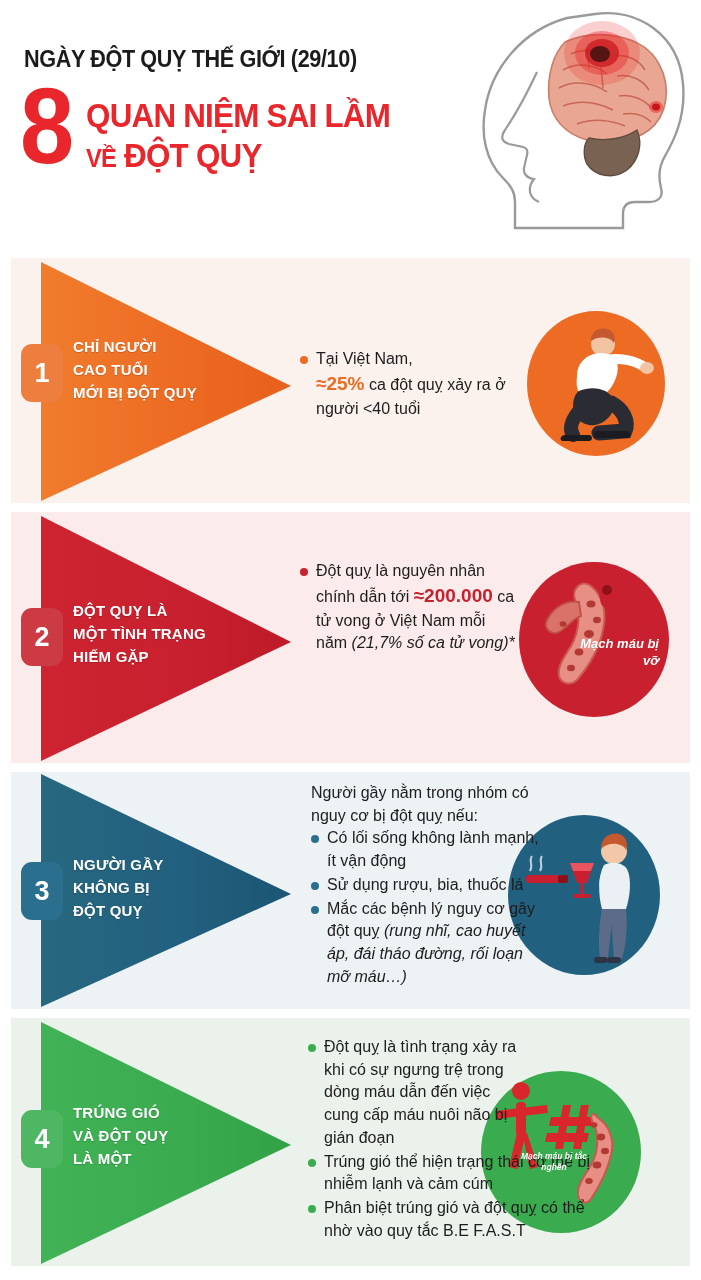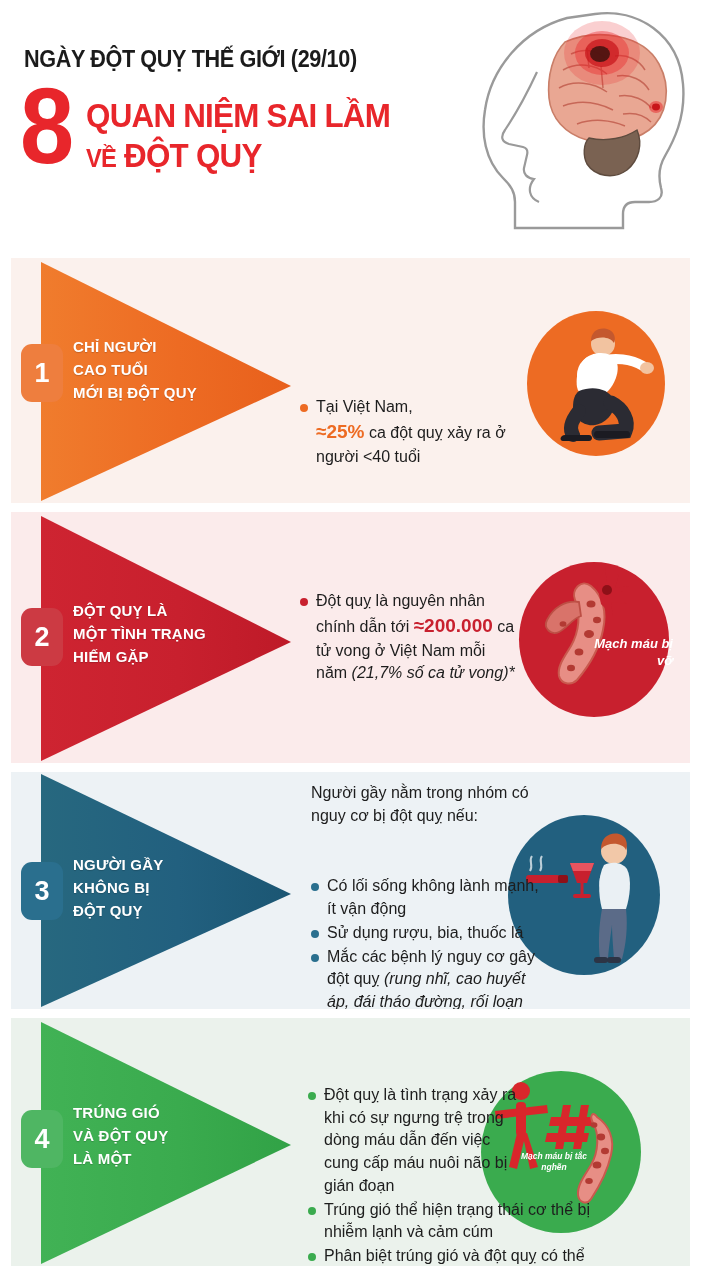--- a/index.html
+++ b/index.html
@@ -143,31 +143,31 @@
   .sec-3 .tri-head { top: 82px; }
   .sec-4 .tri-head { top: 84px; }
 
   
   .body-col {
     position: absolute;
     z-index: 3;
   }
   .sec-1 .body-col { left: 289px; top: 358px; }
   .sec-1 .body-col { left: 289px; top: 90px; width: 215px; }
-  .sec-2 .body-col { left: 289px; top: 30px; width: 215px; }
+  .sec-2 .body-col { left: 289px; top: 48px; width: 215px; }
   .sec-3 .body-col { left: 300px; top: 10px; width: 232px; }
   .sec-4 .body-col { left: 297px; top: 18px; width: 300px; }
 
   .lead-it {
     font-size: 16px;
     line-height: 1.42;
     color: #1d1d1d;
   }
 
-  .bullets { list-style: none; margin-top: 48px; }
+  .bullets { list-style: none; }
 
   .bullets li {
     position: relative;
     padding-left: 16px;
     font-size: 16px;
     line-height: 1.42;
     color: #1d1d1d;
     margin-bottom: 1px;
   }
 
@@ -204,21 +204,21 @@
 
   .circ-cap {
     position: absolute;
     z-index: 4;
     color: #ffffff;
     font-style: italic;
     font-weight: 700;
     text-align: right;
     line-height: 1.3;
   }
-  .sec-2 .circ-cap { left: 582px; top: 124px; font-size: 13px; width: 80px; }
+  .sec-2 .circ-cap { left: 568px; top: 124px; font-size: 13px; width: 80px; }
   .sec-4 .circ-cap { left: 500px; top: 133px; font-size: 8.5px; width: 86px; text-align: center; }
 
   svg { display: block; overflow: visible; }
 </style>
 </head>
 <body>
 
 <div id="header">
 
   <div id="header-kicker">NGÀY ĐỘT QUỴ THẾ GIỚI (29/10)</div>

